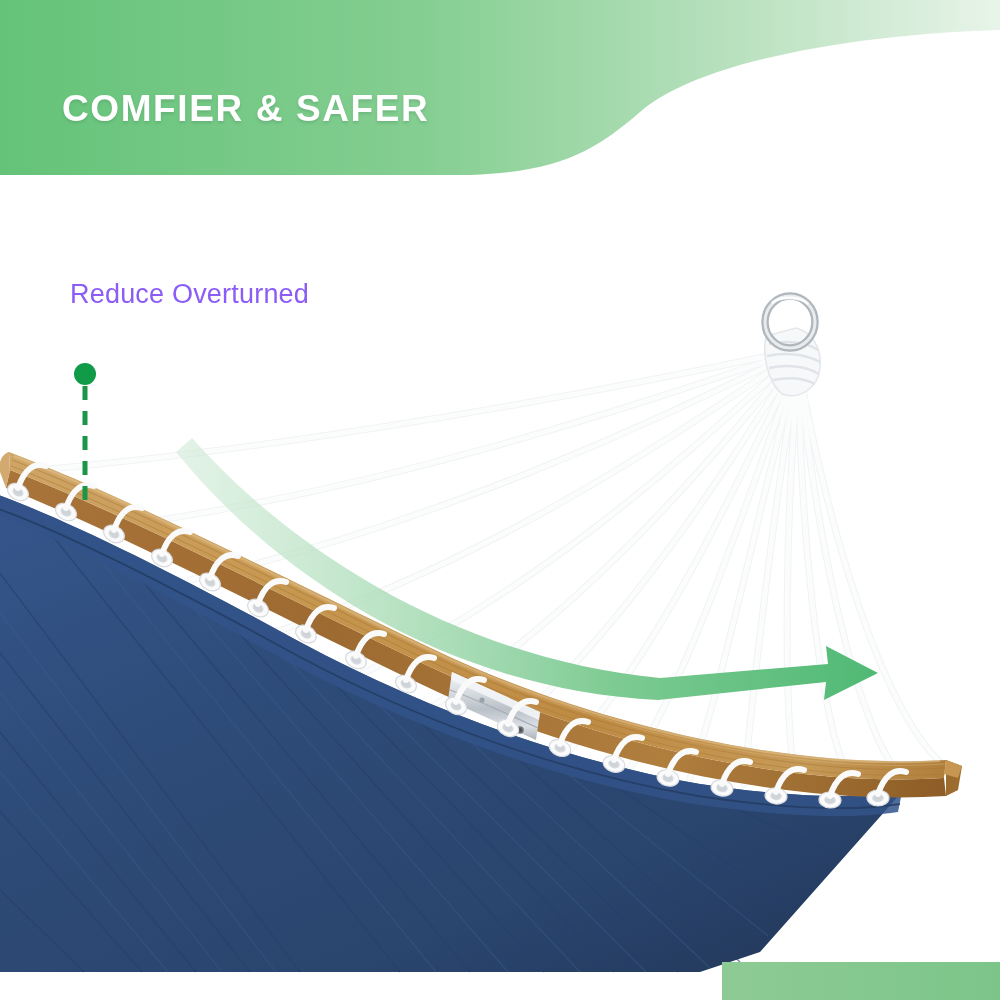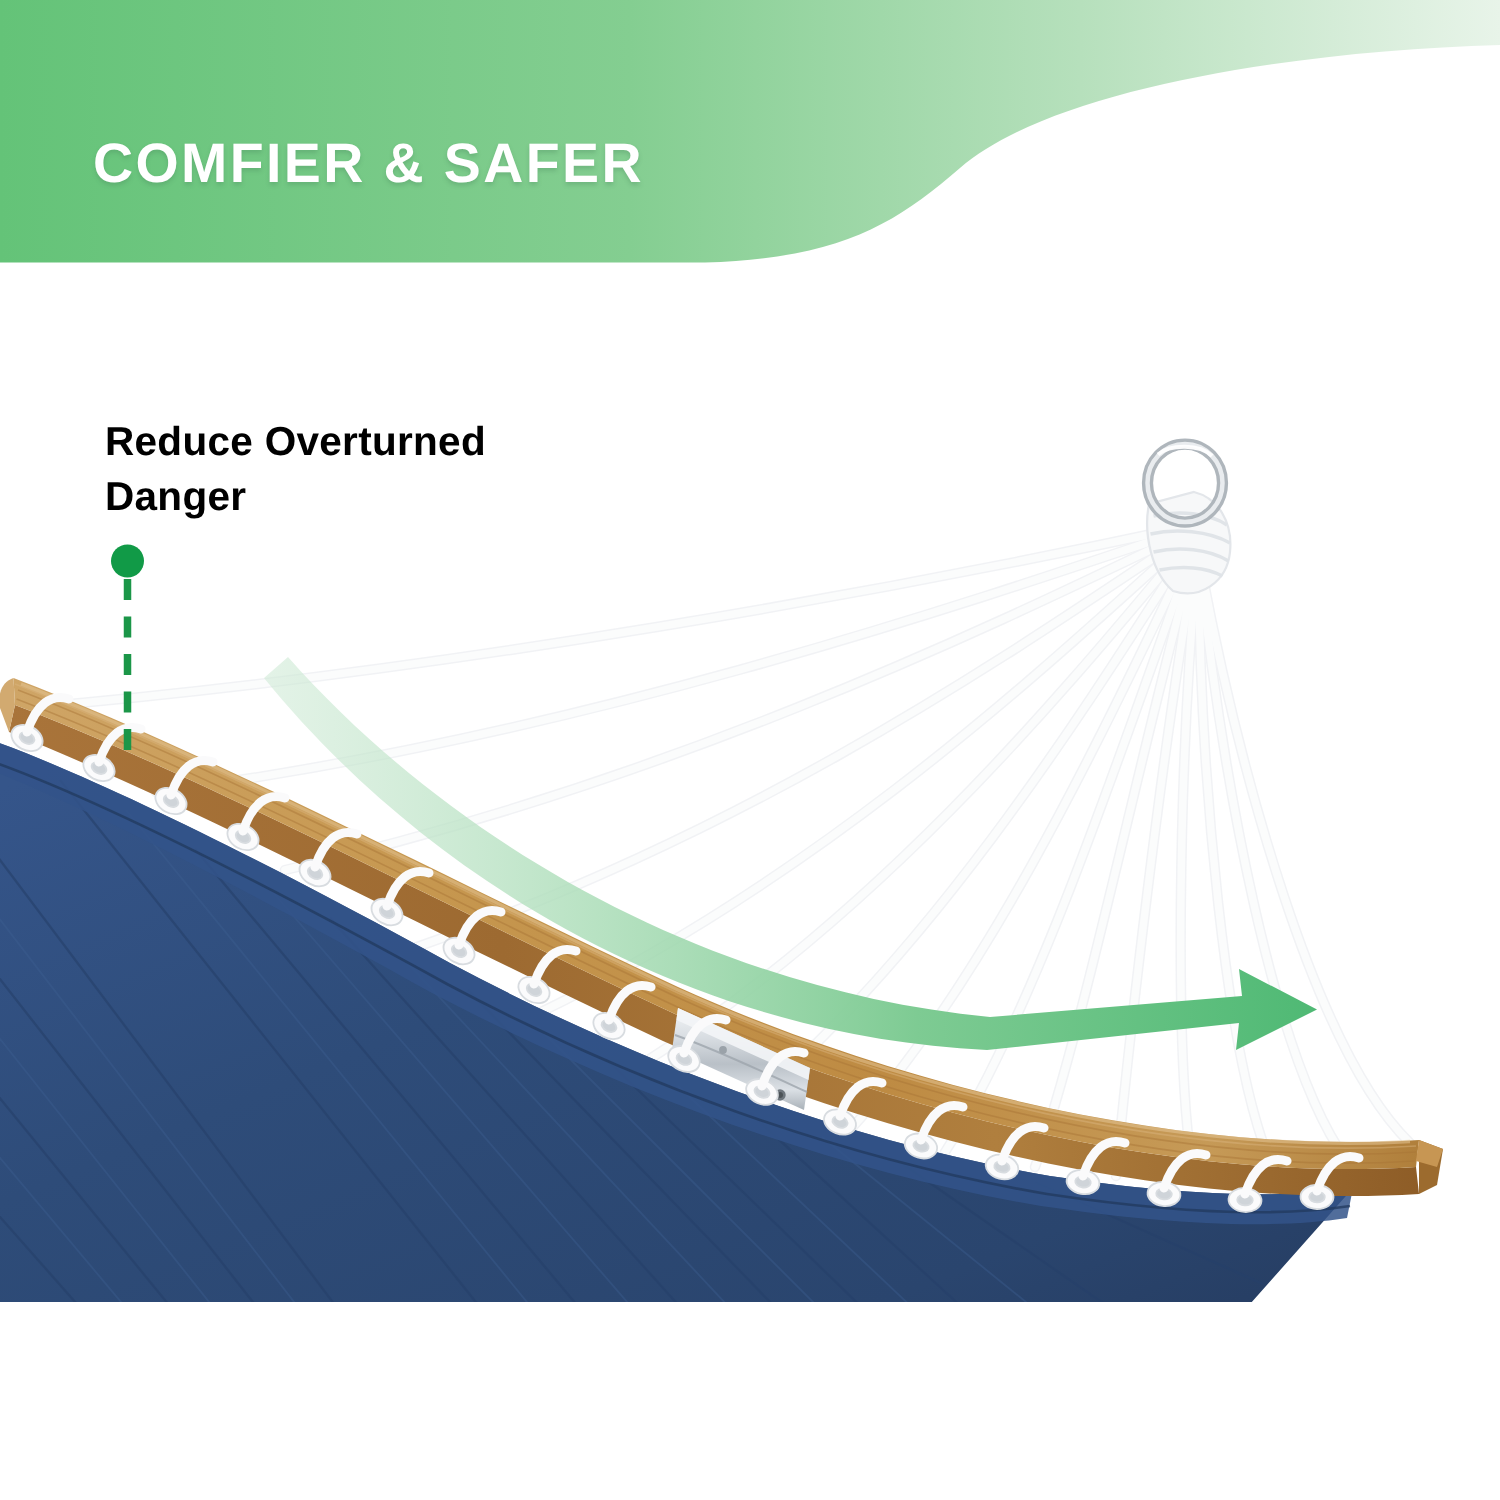--- a/index.html
+++ b/index.html
@@ -4,21 +4,21 @@
 <style>
   * { margin:0; padding:0; box-sizing:border-box; }
   html, body {
     width:1000px; height:1000px;
     background:#ffffff;
     font-family:"Liberation Sans", sans-serif;
     overflow:hidden;
   }
   #stage {
     position:relative;
-    width:1000px; height:868px;
+    width:1000px; height:1000px;
     background:#ffffff;
     overflow:hidden;
   }
   #art { position:absolute; inset:0; width:1000px; height:1000px; display:block; }
 
   
   .banner-text {
     position:absolute;
     left:62px; top:44px;
     width:560px;
@@ -31,24 +31,24 @@
     white-space:pre-line;
     pointer-events:none;
   }
   .banner-line { display:block; }
 
   
   .callout {
     position:absolute;
     left:70px; top:276px;
     width:380px;
-    color:#000000;
+    color:#8b5cf6;
     font-size:27px;
     line-height:37px;
-    font-weight:bold;
+    font-weight:normal;
     letter-spacing:0.2px;
   }
   .callout-line { display:block; }
 </style>
 </head>
 <body>
 
 <div id="stage">
 
   <svg id="art" viewBox="0 0 1000 1000">
@@ -370,16 +370,15 @@
 
     </g>
   </svg>
 
   <div class="banner-text">
     <span class="banner-line">COMFIER &amp; SAFER</span>
   </div>
 
   <div class="callout">
     <span class="callout-line">Reduce Overturned</span>
-    <span class="callout-line">Danger</span>
   </div>
 
 </div>
 
 </body></html>

